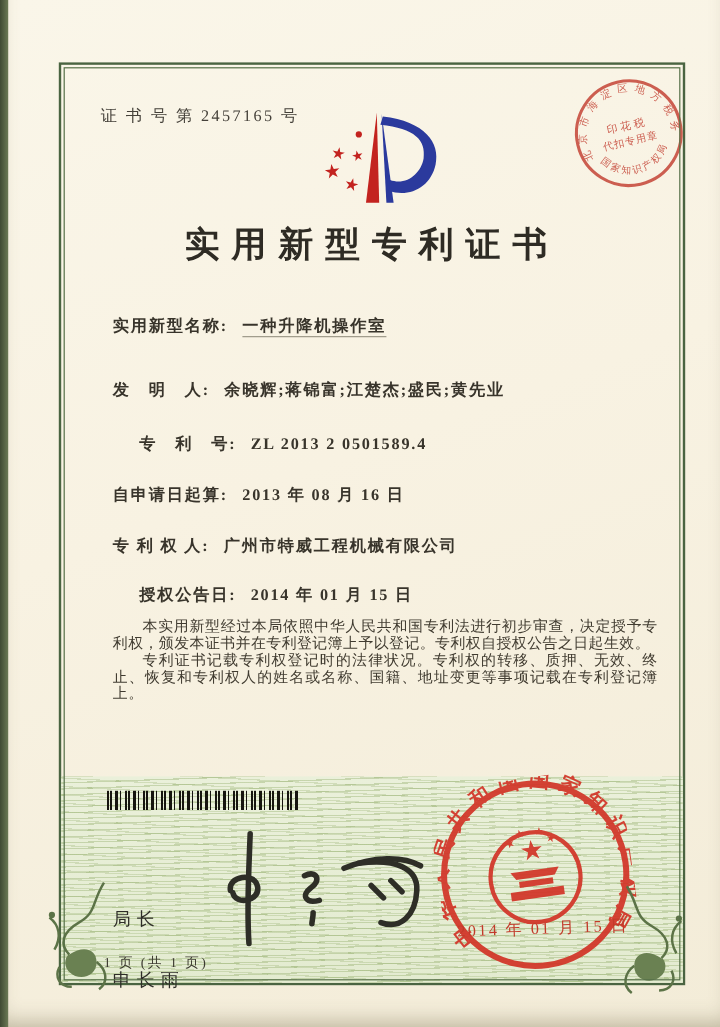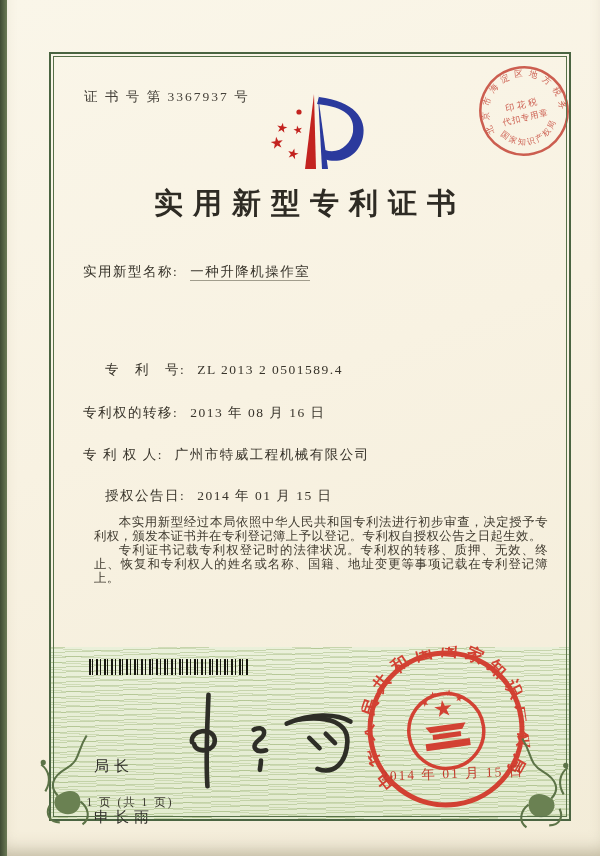--- a/index.html
+++ b/index.html
@@ -21,21 +21,21 @@
     background:
       repeating-linear-gradient(178deg, rgba(140,168,98,.38) 0 1px, rgba(0,0,0,0) 1px 5px),
       repeating-linear-gradient(183deg, rgba(140,168,98,.28) 0 1px, rgba(0,0,0,0) 1px 7px),
       linear-gradient(#eaf0da,#e3ebd0);}
   .cert-no{position:absolute;left:33px;top:34px;font-size:13.5px;letter-spacing:2px;color:#45413a;}
   .logo{position:absolute;left:203px;top:28px;width:165px;height:102px;}
   .tax-stamp{position:absolute;left:426px;top:10px;width:94px;height:94px;
     transform:rotate(-13deg);opacity:.88;}
   .title{position:absolute;left:0;right:0;top:130px;text-align:center;
     font-size:29px;font-weight:600;letter-spacing:10px;color:#2e2b24;}
-  .field-row{position:absolute;left:32px;font-size:13.5px;letter-spacing:1.5px;color:#38342b;white-space:nowrap;}
+  .field-row{position:absolute;left:43px;font-size:13.5px;letter-spacing:1.5px;color:#38342b;white-space:nowrap;font-weight:bold;}
   .field-row .flabel{margin-right:7px;}
   .field-row.r0{top:209px;} .field-row.r1{top:262px;} .field-row.r2{top:307px;margin-left:22px;}
   .field-row.r3{top:350px;} .field-row.r4{top:392px;} .field-row.r5{top:433px;margin-left:22px;}
   .field-row.r0 .fvalue{border-bottom:1px solid rgba(90,85,70,.55);padding-bottom:1px;}
   .body-text{position:absolute;left:43px;top:461px;width:454px;}
   .body-text p{margin:0;font-size:12.4px;line-height:14px;text-indent:2em;
     text-align:justify;color:#403b30;letter-spacing:.4px;}
   .barcode{position:absolute;left:38px;top:605px;width:160px;height:16px;
     background:repeating-linear-gradient(90deg,#16150f 0 2px,rgba(0,0,0,0) 2px 3px,#16150f 3px 4px,rgba(0,0,0,0) 4px 7px,#16150f 7px 9px,rgba(0,0,0,0) 9px 11px,#16150f 11px 12px,rgba(0,0,0,0) 12px 15px);}
   .issuer{position:absolute;left:43px;top:671px;font-size:15px;letter-spacing:5px;color:#2e2d28;}
@@ -60,21 +60,21 @@
     <path id="star5" d="M0,-1 L0.2245,-0.309 L0.9511,-0.309 L0.3633,0.118 L0.5878,0.809 L0,0.382 L-0.5878,0.809 L-0.3633,0.118 L-0.9511,-0.309 L-0.2245,-0.309 Z"></path>
   </defs>
 </svg>
 
 <div class="scan-edge"></div>
 <div class="paper">
   <div class="frame">
 
     <div class="guilloche"></div>
 
-    <div class="cert-no">证 书 号 第 3367937 号</div>
+    <div class="cert-no">证 书 号 第 2457165 号</div>
 
     <svg class="logo" viewBox="0 0 165 102">
       <g fill="#c3231f">
         <circle cx="45" cy="30" r="2.6"></circle>
         <use href="#star5" transform="translate(44,48) scale(4.6) rotate(-12)"></use>
         <use href="#star5" transform="translate(28,46) scale(5.4) rotate(10)"></use>
         <use href="#star5" transform="translate(23,61) scale(6.4) rotate(-8)"></use>
         <use href="#star5" transform="translate(39,72) scale(5.6) rotate(14)"></use>
       </g>
       <polygon points="60,12 51,87 62,87" fill="#c3231f"></polygon>
@@ -95,26 +95,30 @@
       <text x="55" y="51" text-anchor="middle" font-size="10.5" fill="#c64a3c" letter-spacing="3">印花税</text>
       <text x="55" y="66" text-anchor="middle" font-size="10" fill="#c64a3c" letter-spacing="1">代扣专用章</text>
     </svg>
 
     <div class="title">实用新型专利证书</div>
 
     <div class="field-row r0">
       <span class="flabel">实用新型名称:</span>
       <span class="fvalue">一种升降机操作室</span>
     </div>
+    <div class="field-row r1">
+      <span class="flabel">发　明　人:</span>
+      <span class="fvalue">余晓辉;蒋锦富;江楚杰;盛民;黄先业</span>
+    </div>
     <div class="field-row r2">
       <span class="flabel">专　利　号:</span>
       <span class="fvalue">ZL 2013 2 0501589.4</span>
     </div>
     <div class="field-row r3">
-      <span class="flabel">专利权的转移:</span>
+      <span class="flabel">自申请日起算:</span>
       <span class="fvalue">2013 年 08 月 16 日</span>
     </div>
     <div class="field-row r4">
       <span class="flabel">专 利 权 人:</span>
       <span class="fvalue">广州市特威工程机械有限公司</span>
     </div>
     <div class="field-row r5">
       <span class="flabel">授权公告日:</span>
       <span class="fvalue">2014 年 01 月 15 日</span>
     </div>

